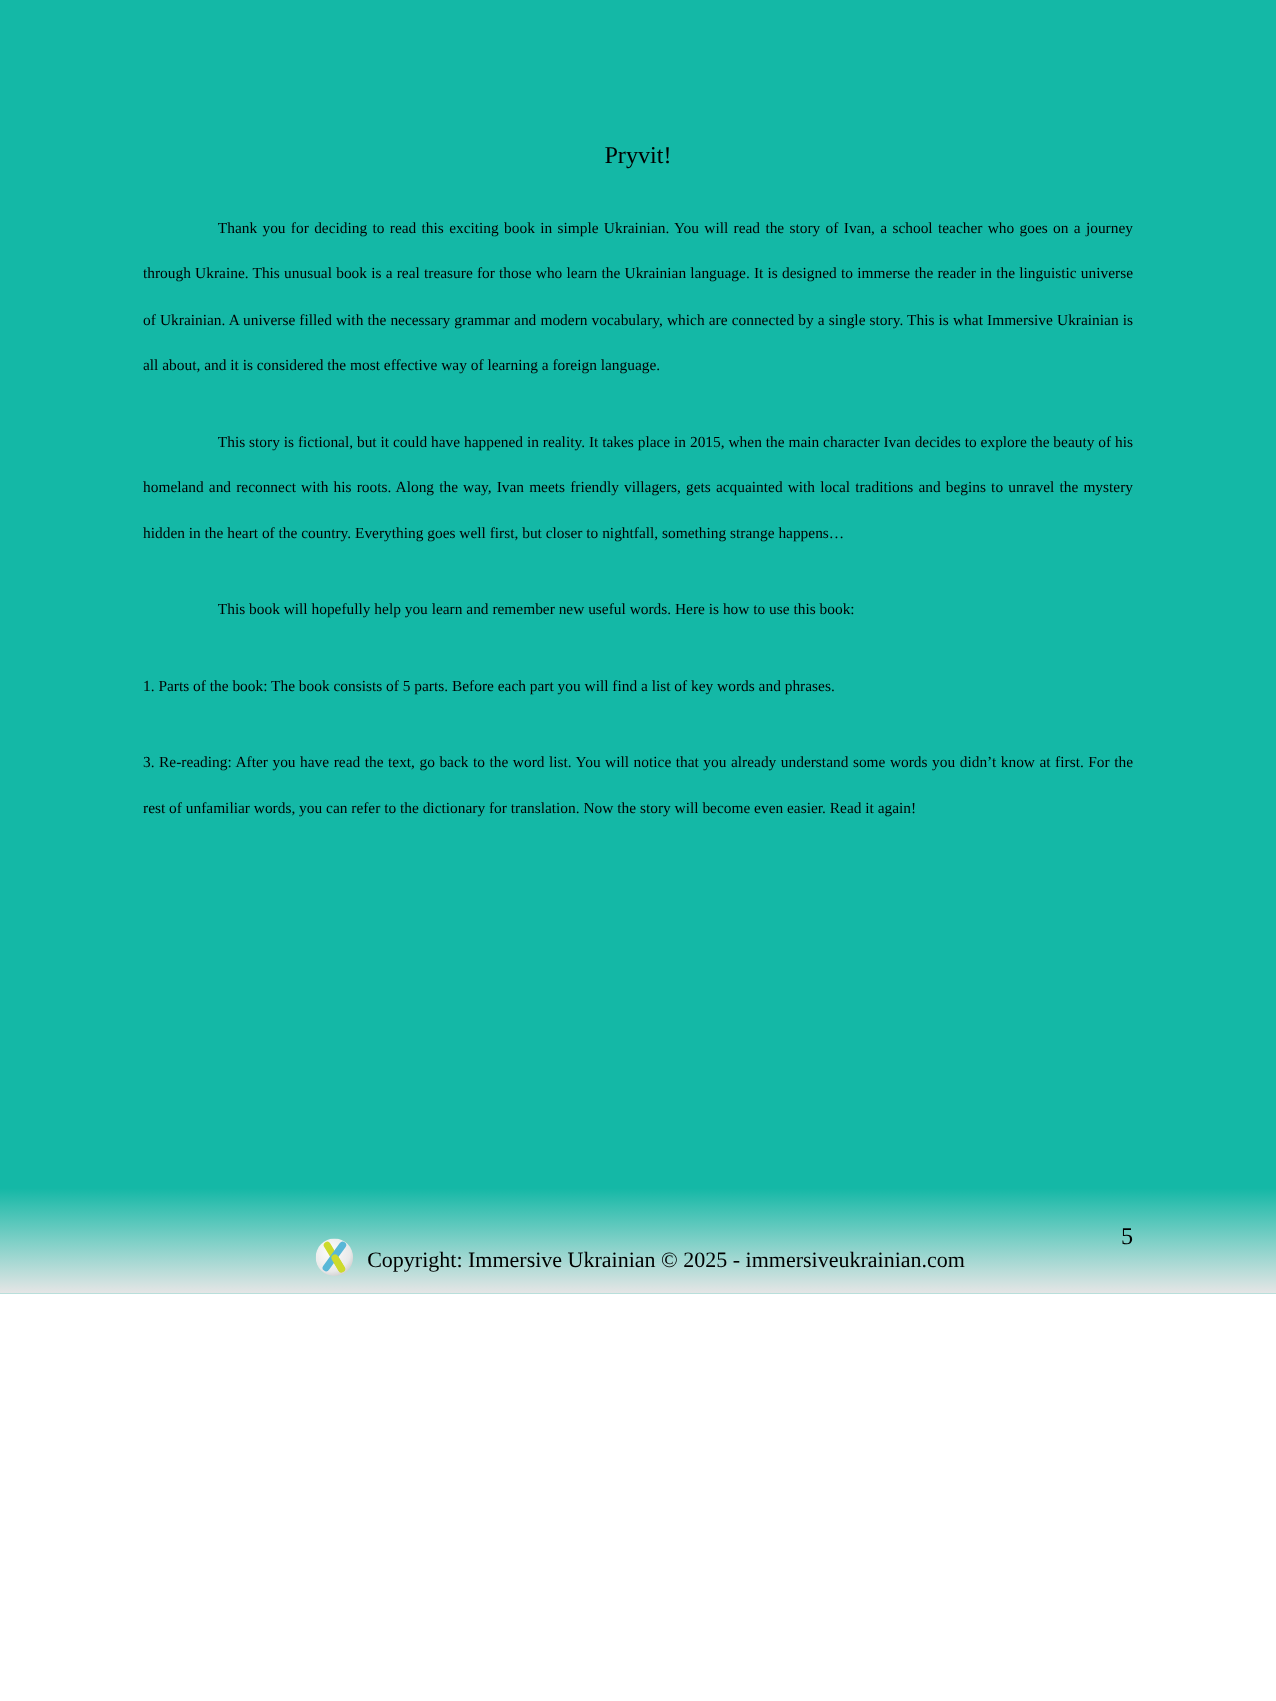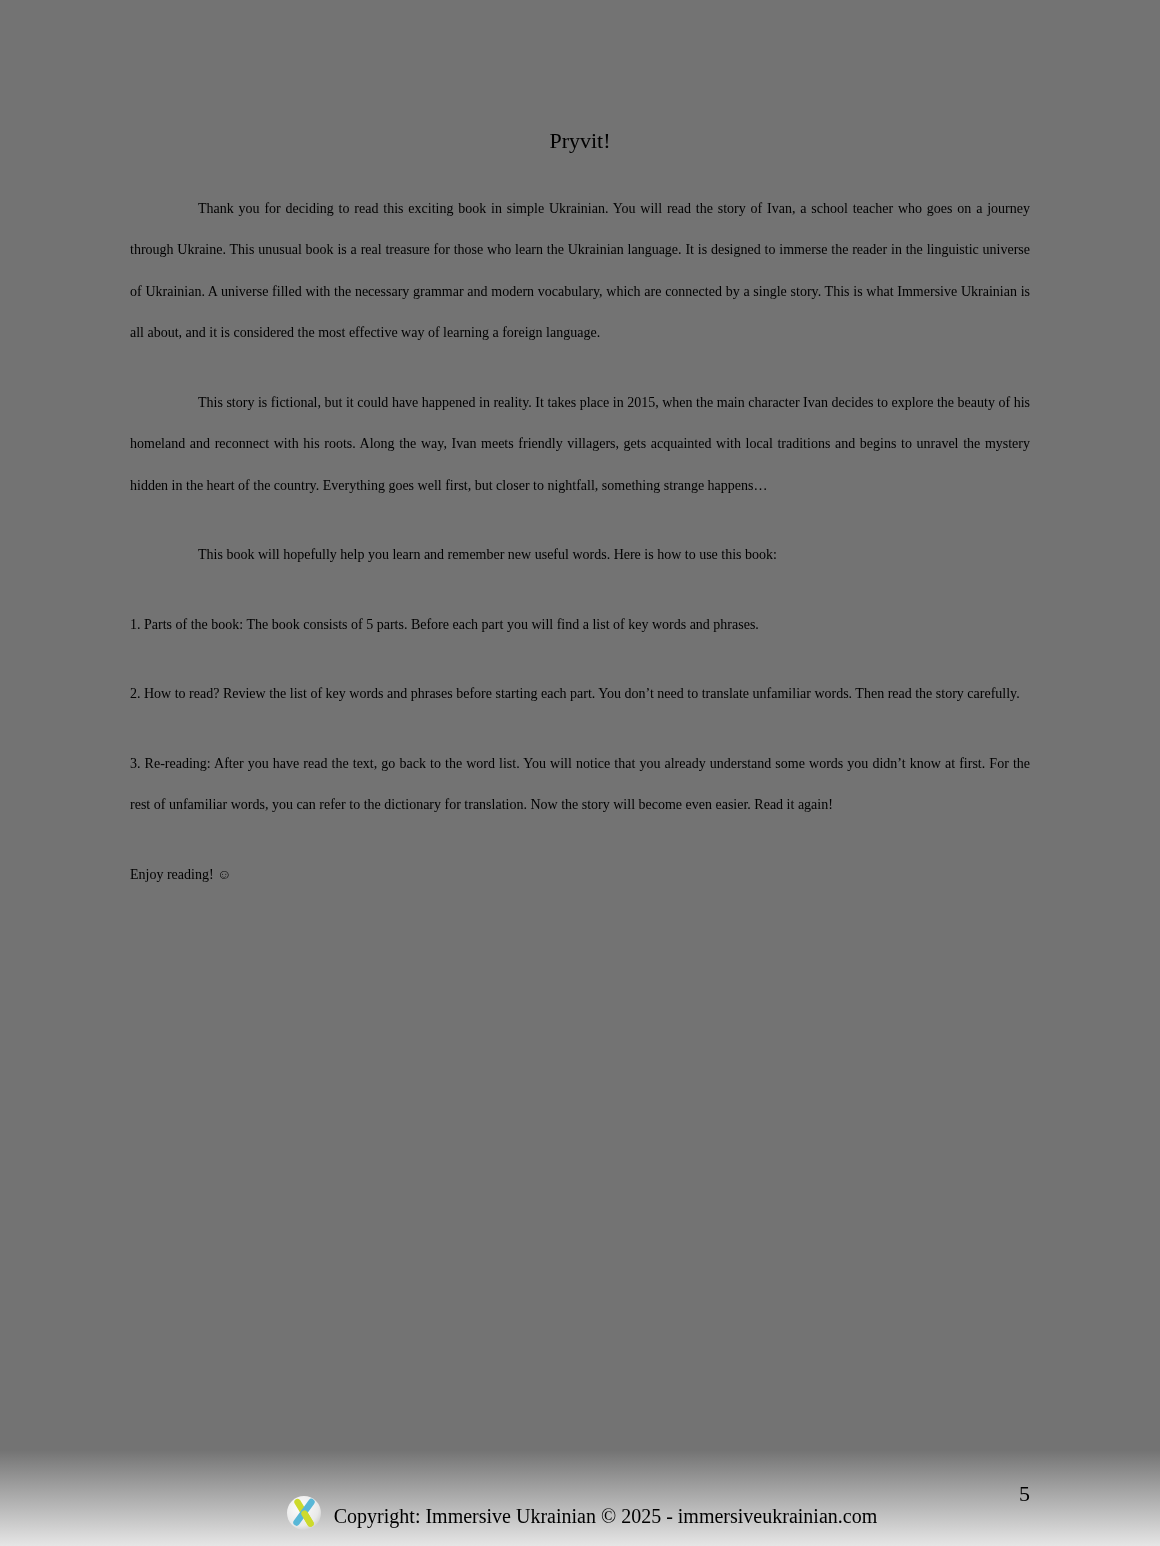--- a/index.html
+++ b/index.html
@@ -11,22 +11,22 @@
     width: 1160px;
     height: 1546px;
     font-family: "Liberation Serif", "DejaVu Serif", serif;
     color: #000000;
     position: relative;
     overflow: hidden;
   }
   .page {
     position: relative;
     width: 1160px;
-    height: 1546px;
-    background: #737373;
+    height: 1176px;
+    background: #14b8a6;
   }
   
   .page::after {
     content: "";
     position: absolute;
     left: 0;
     right: 0;
     bottom: 0;
     height: 96px;
     background: linear-gradient(to bottom, rgba(231,231,231,0) 0%, rgba(231,231,231,0.55) 55%, #e6e6e6 100%);
@@ -98,26 +98,24 @@
     <h1 class="doc-title">Pryvit!</h1>
 
     <p class="para indent">Thank you for deciding to read this exciting book in simple Ukrainian. You will read the story of Ivan, a school teacher who goes on a journey through Ukraine. This unusual book is a real treasure for those who learn the Ukrainian language. It is designed to immerse the reader in the linguistic universe of Ukrainian. A universe filled with the necessary grammar and modern vocabulary, which are connected by a single story. This is what Immersive Ukrainian is all about, and it is considered the most effective way of learning a foreign language.</p>
 
     <p class="para indent">This story is fictional, but it could have happened in reality. It takes place in 2015, when the main character Ivan decides to explore the beauty of his homeland and reconnect with his roots. Along the way, Ivan meets friendly villagers, gets acquainted with local traditions and begins to unravel the mystery hidden in the heart of the country. Everything goes well first, but closer to nightfall, something strange happens…</p>
 
     <p class="para indent">This book will hopefully help you learn and remember new useful words. Here is how to use this book:</p>
 
     <p class="para"><span>1.</span> <span class="bold">Parts of the book:</span> <span>The book consists of 5 parts. Before each part you will find a list of key words and phrases.</span></p>
 
-    <p class="para"><span>2.</span> <span class="bold">How to read?</span> <span>Review the list of key words and phrases before starting each part. You don’t need to translate unfamiliar words. Then read the story carefully.</span></p>
 
     <p class="para"><span>3.</span> <span class="bold">Re-reading:</span> <span>After you have read the text, go back to the word list. You will notice that you already understand some words you didn’t know at first. For the rest of unfamiliar words, you can refer to the dictionary for translation. Now the story will become even easier. Read it again!</span></p>
 
 
-    <p class="para">Enjoy reading! ☺</p>
 
   </div>
 
   <div class="footer-center">
     <span class="logo">
       <svg width="34" height="34" viewBox="0 0 34 34" xmlns="http://www.w3.org/2000/svg" aria-hidden="true">
         <defs>
           <radialGradient id="logoBg" cx="40%" cy="35%" r="75%">
             <stop offset="0%" stop-color="#fdfdfd"></stop>
             <stop offset="70%" stop-color="#e9e9e9"></stop>

